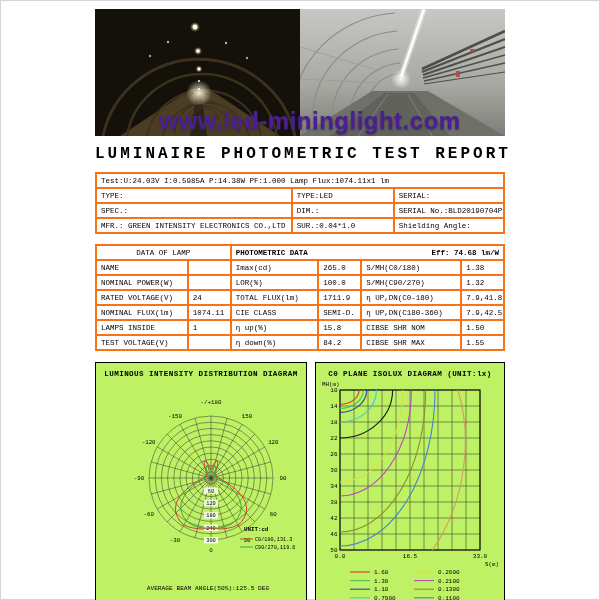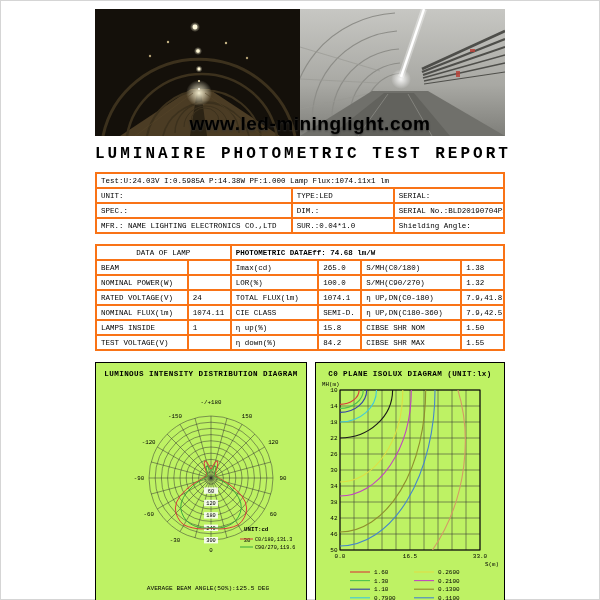--- a/index.html
+++ b/index.html
@@ -2,30 +2,30 @@
 <html><head>
 <meta charset="utf-8">
 <style>
   html,body{margin:0;padding:0;}
   body{width:600px;height:600px;background:#fff;font-family:"Liberation Mono","DejaVu Sans Mono",monospace;color:#000;overflow:hidden;}
   .frame{width:598px;height:598px;border:1px solid #d5d5d5;background:#fff;}
   .content{width:410px;margin:0 auto;padding-top:8px;position:relative;}
   .photos{position:relative;width:410px;height:127px;display:flex;}
   .photos svg{display:block;}
   .watermark{position:absolute;bottom:1px;left:calc(50% + 10px);transform:translateX(-50%);
-    font-family:"Liberation Sans","DejaVu Sans",sans-serif;font-size:19px;font-weight:bold;color:#000000;
+    font-family:"Liberation Sans","DejaVu Sans",sans-serif;font-size:24px;font-weight:bold;color:#4c1d95;
     text-shadow:0 1px 2px rgba(50,50,50,.85);white-space:nowrap;letter-spacing:.5px;}
   .title{margin-top:9px;text-align:center;font-size:16px;font-weight:bold;letter-spacing:3px;white-space:nowrap;}
   table{border-collapse:collapse;width:100%;table-layout:fixed;}
   td,th{border:2px solid #f97316;padding:1px 4px;font-size:7.5px;font-weight:normal;text-align:left;
     white-space:nowrap;overflow:hidden;height:11px;}
   .t1{margin-top:9px;}
   .t2{margin-top:10px;}
   .t2 th{text-align:center;}
-  .t2 .hdr-right{display:flex;justify-content:flex-start;}
+  .t2 .hdr-right{display:flex;justify-content:space-between;}
   .t2 .hdr-right span{font-weight:normal;}
   .diagrams{margin-top:11px;display:flex;gap:8px;}
   .box{border:1px solid #000;background:#bef264;}
   .box.left{width:210px;height:251px;}
   .box.right{width:188px;height:251px;}
   .box-title{margin-top:7px;text-align:center;font-size:7.6px;font-weight:bold;letter-spacing:.4px;white-space:nowrap;}
   svg text{font-family:"Liberation Mono","DejaVu Sans Mono",monospace;}
 </style>
 </head>
 <body>
@@ -133,31 +133,31 @@
       <colgroup>
           <col style="width:48%">
           <col style="width:25%">
           <col style="width:27%">
         </colgroup>
       <tbody id="t1body">
           <tr>
             <td colspan="3">Test:U:24.03V I:0.5985A P:14.38W PF:1.000  Lamp Flux:1074.11x1 lm</td>
           </tr>
           <tr>
-            <td>UNIT:</td>
+            <td>TYPE:</td>
             <td>TYPE:LED</td>
             <td>SERIAL:</td>
           </tr>
           <tr>
             <td>SPEC.:</td>
             <td>DIM.:</td>
             <td>SERIAL No.:BLD20190704P10</td>
           </tr>
           <tr>
-            <td>MFR.: NAME LIGHTING ELECTRONICS CO.,LTD</td>
+            <td>MFR.: GREEN INTENSITY ELECTRONICS CO.,LTD</td>
             <td>SUR.:0.04*1.0</td>
             <td>Shielding Angle:</td>
           </tr>
         </tbody>
     </table>
 
     <table class="t2">
       <colgroup>
         <col style="width:22.5%">
           <col style="width:10.5%">
@@ -170,40 +170,40 @@
           <tr>
             <th colspan="2">DATA OF LAMP</th>
             <th colspan="4">
               <div class="hdr-right">
                 <span style="font-weight: bold;">PHOTOMETRIC DATA</span>
                 <span style="font-weight: bold;">Eff: 74.68 lm/W</span>
               </div>
             </th>
           </tr>
           <tr>
-            <td>BEAM</td>
+            <td>NAME</td>
             <td></td>
             <td>Imax(cd)</td>
             <td>265.0</td>
             <td>S/MH(C0/180)</td>
             <td>1.38</td>
           </tr>
           <tr>
             <td>NOMINAL POWER(W)</td>
             <td></td>
             <td>LOR(%)</td>
             <td>100.0</td>
             <td>S/MH(C90/270)</td>
             <td>1.32</td>
           </tr>
           <tr>
             <td>RATED VOLTAGE(V)</td>
             <td>24</td>
             <td>TOTAL FLUX(lm)</td>
-            <td>1074.1</td>
+            <td>1711.9</td>
             <td>η UP,DN(C0-180)</td>
             <td>7.9,41.8</td>
           </tr>
           <tr>
             <td>NOMINAL FLUX(lm)</td>
             <td>1074.11</td>
             <td>CIE CLASS</td>
             <td>SEMI-D.</td>
             <td>η UP,DN(C180-360)</td>
             <td>7.9,42.5</td>

